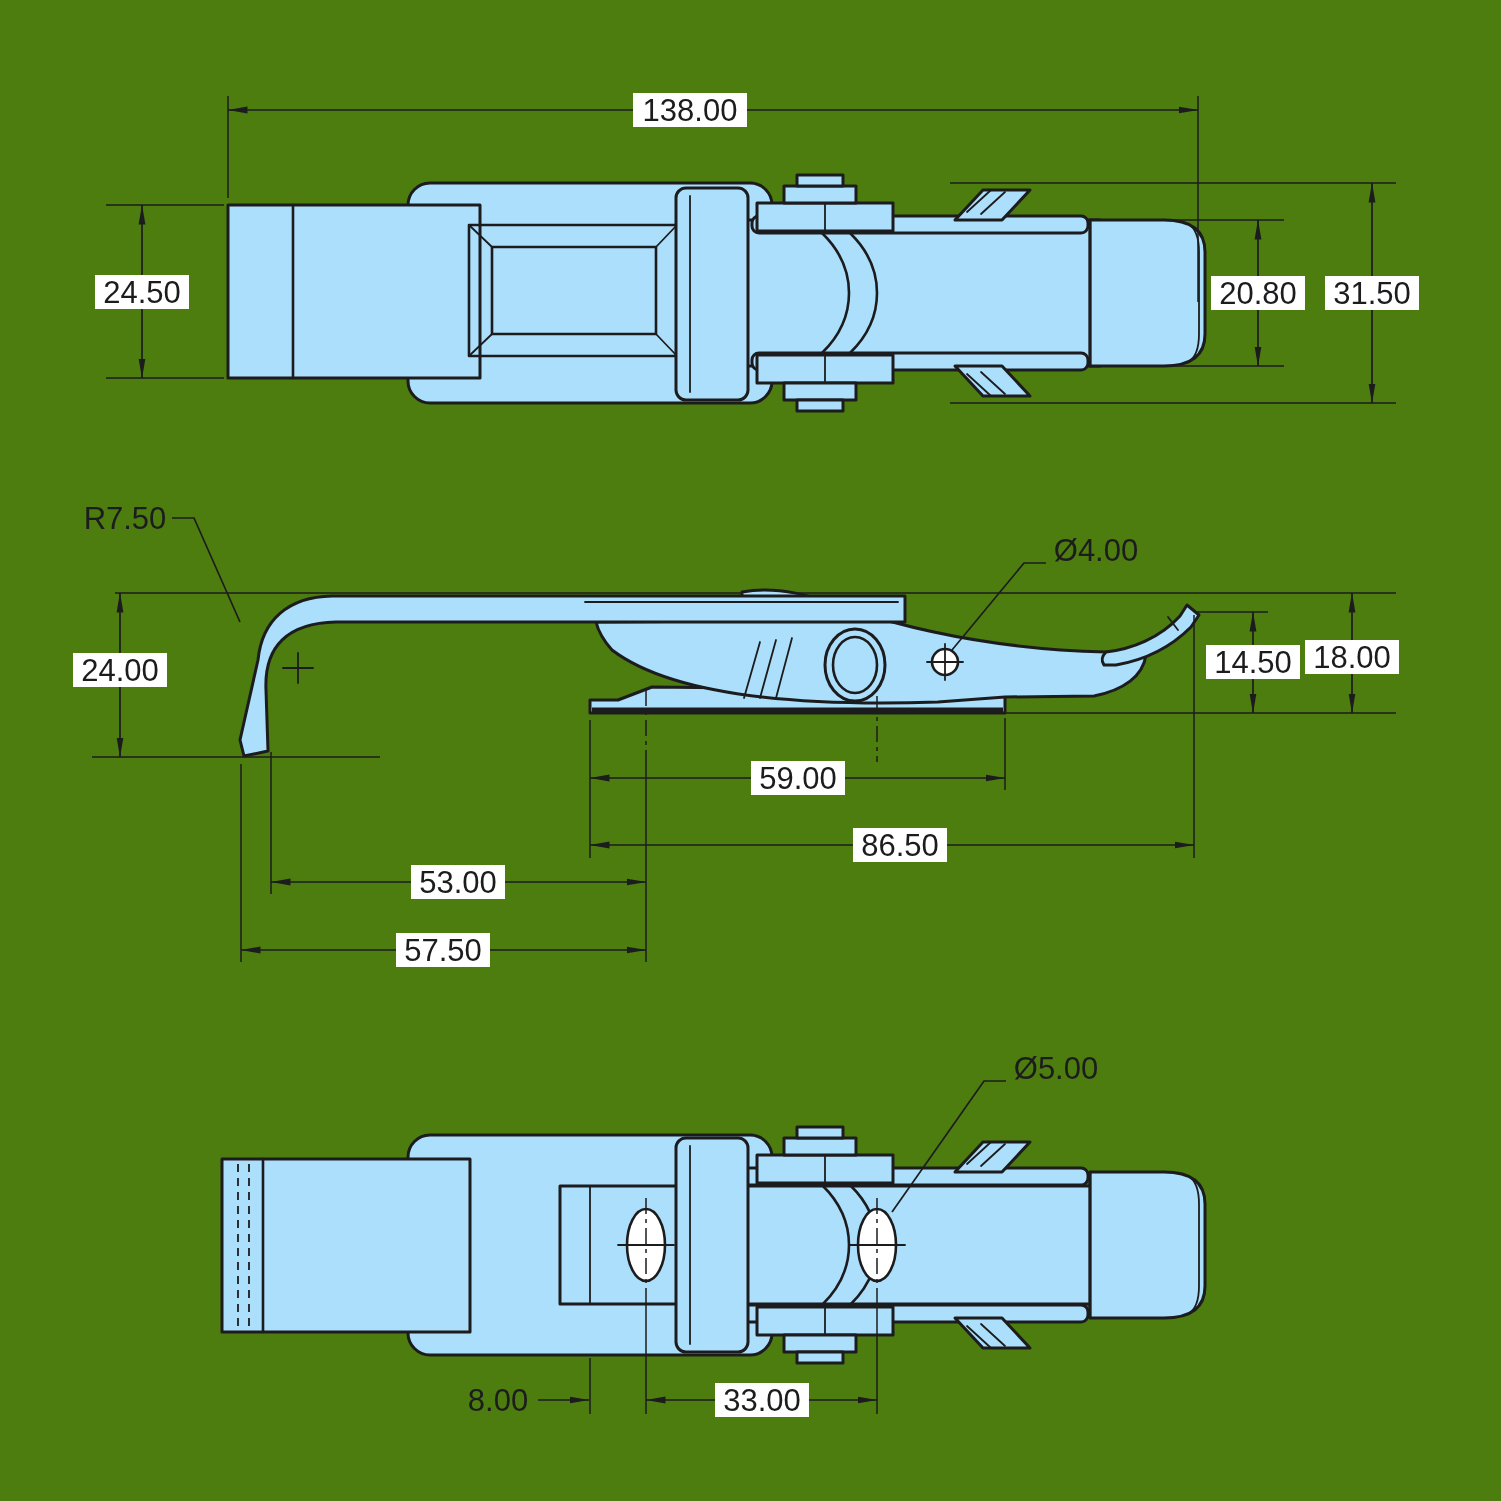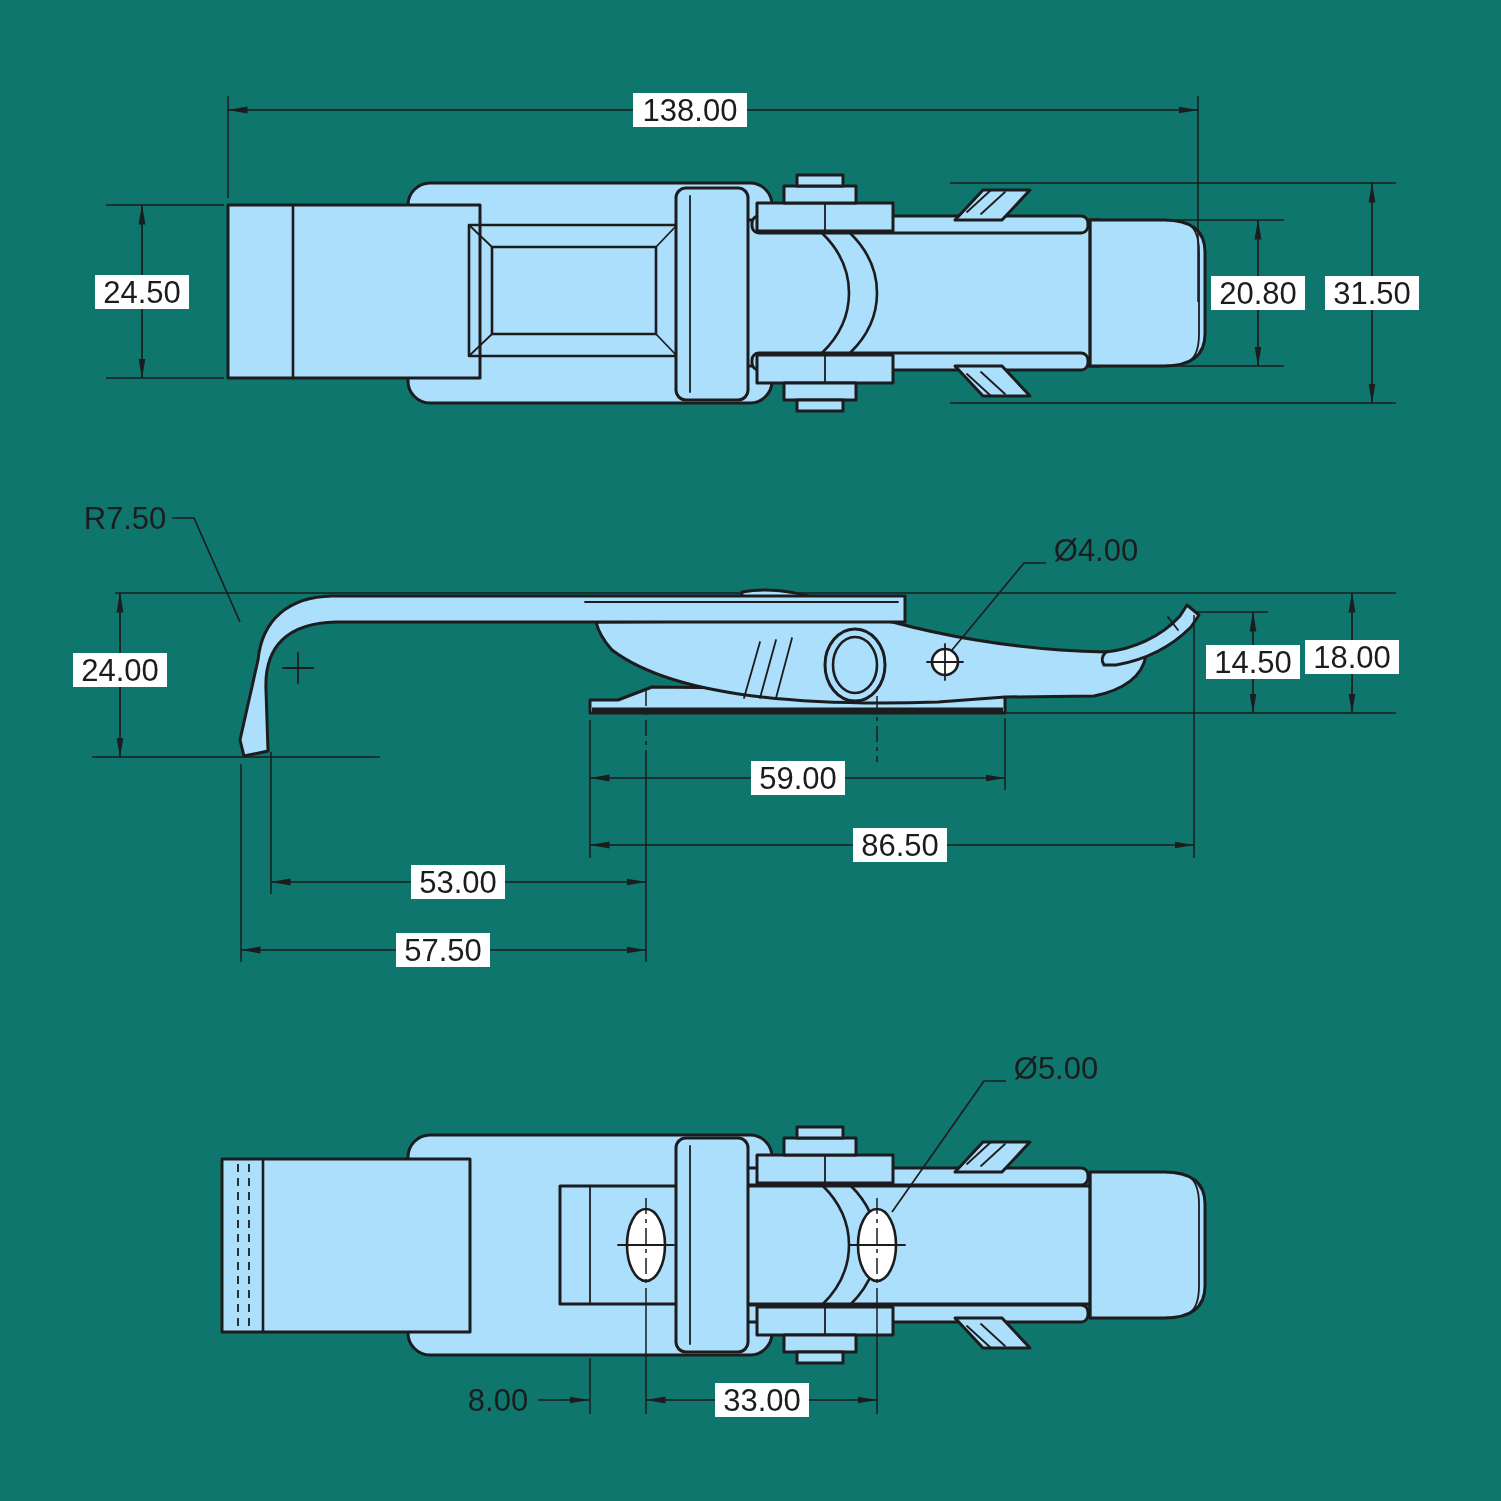--- a/index.html
+++ b/index.html
@@ -1,21 +1,21 @@
 <!DOCTYPE html>
 <html style="--part-fill: #ABDFFB; --line: #1C1C1E;"><head>
 <meta charset="utf-8">
 <title>Technical Drawing</title>
 <style>
   :root{
     --part-fill:#ABDFFB;
     --line:#1C1C1E;
   }
   html,body{margin:0;padding:0;background:#ffffff;}
-  .stage{width:1501px;height:1501px;background:#0f766e;position:relative;}
+  .stage{width:1501px;height:1501px;background:#4d7c0f;position:relative;}
   svg{display:block;}
   .part{fill:var(--part-fill);stroke:var(--line);stroke-width:3;stroke-linejoin:round;stroke-linecap:round;}
   .edge{fill:none;stroke:var(--line);stroke-width:2.6;stroke-linejoin:round;stroke-linecap:round;}
   .thin{fill:none;stroke:var(--line);stroke-width:1.8;stroke-linecap:round;}
   .dim{fill:none;stroke:var(--line);stroke-width:1.7;}
   .ext{fill:none;stroke:var(--line);stroke-width:1.5;}
   .cl{fill:none;stroke:var(--line);stroke-width:1.5;stroke-dasharray:16 5 4 5;}
   .hid{fill:none;stroke:var(--line);stroke-width:1.8;stroke-dasharray:8 6;}
   .hole{fill:#ffffff;stroke:var(--line);stroke-width:2.6;}
   .mask{fill:#ffffff;stroke:none;}

